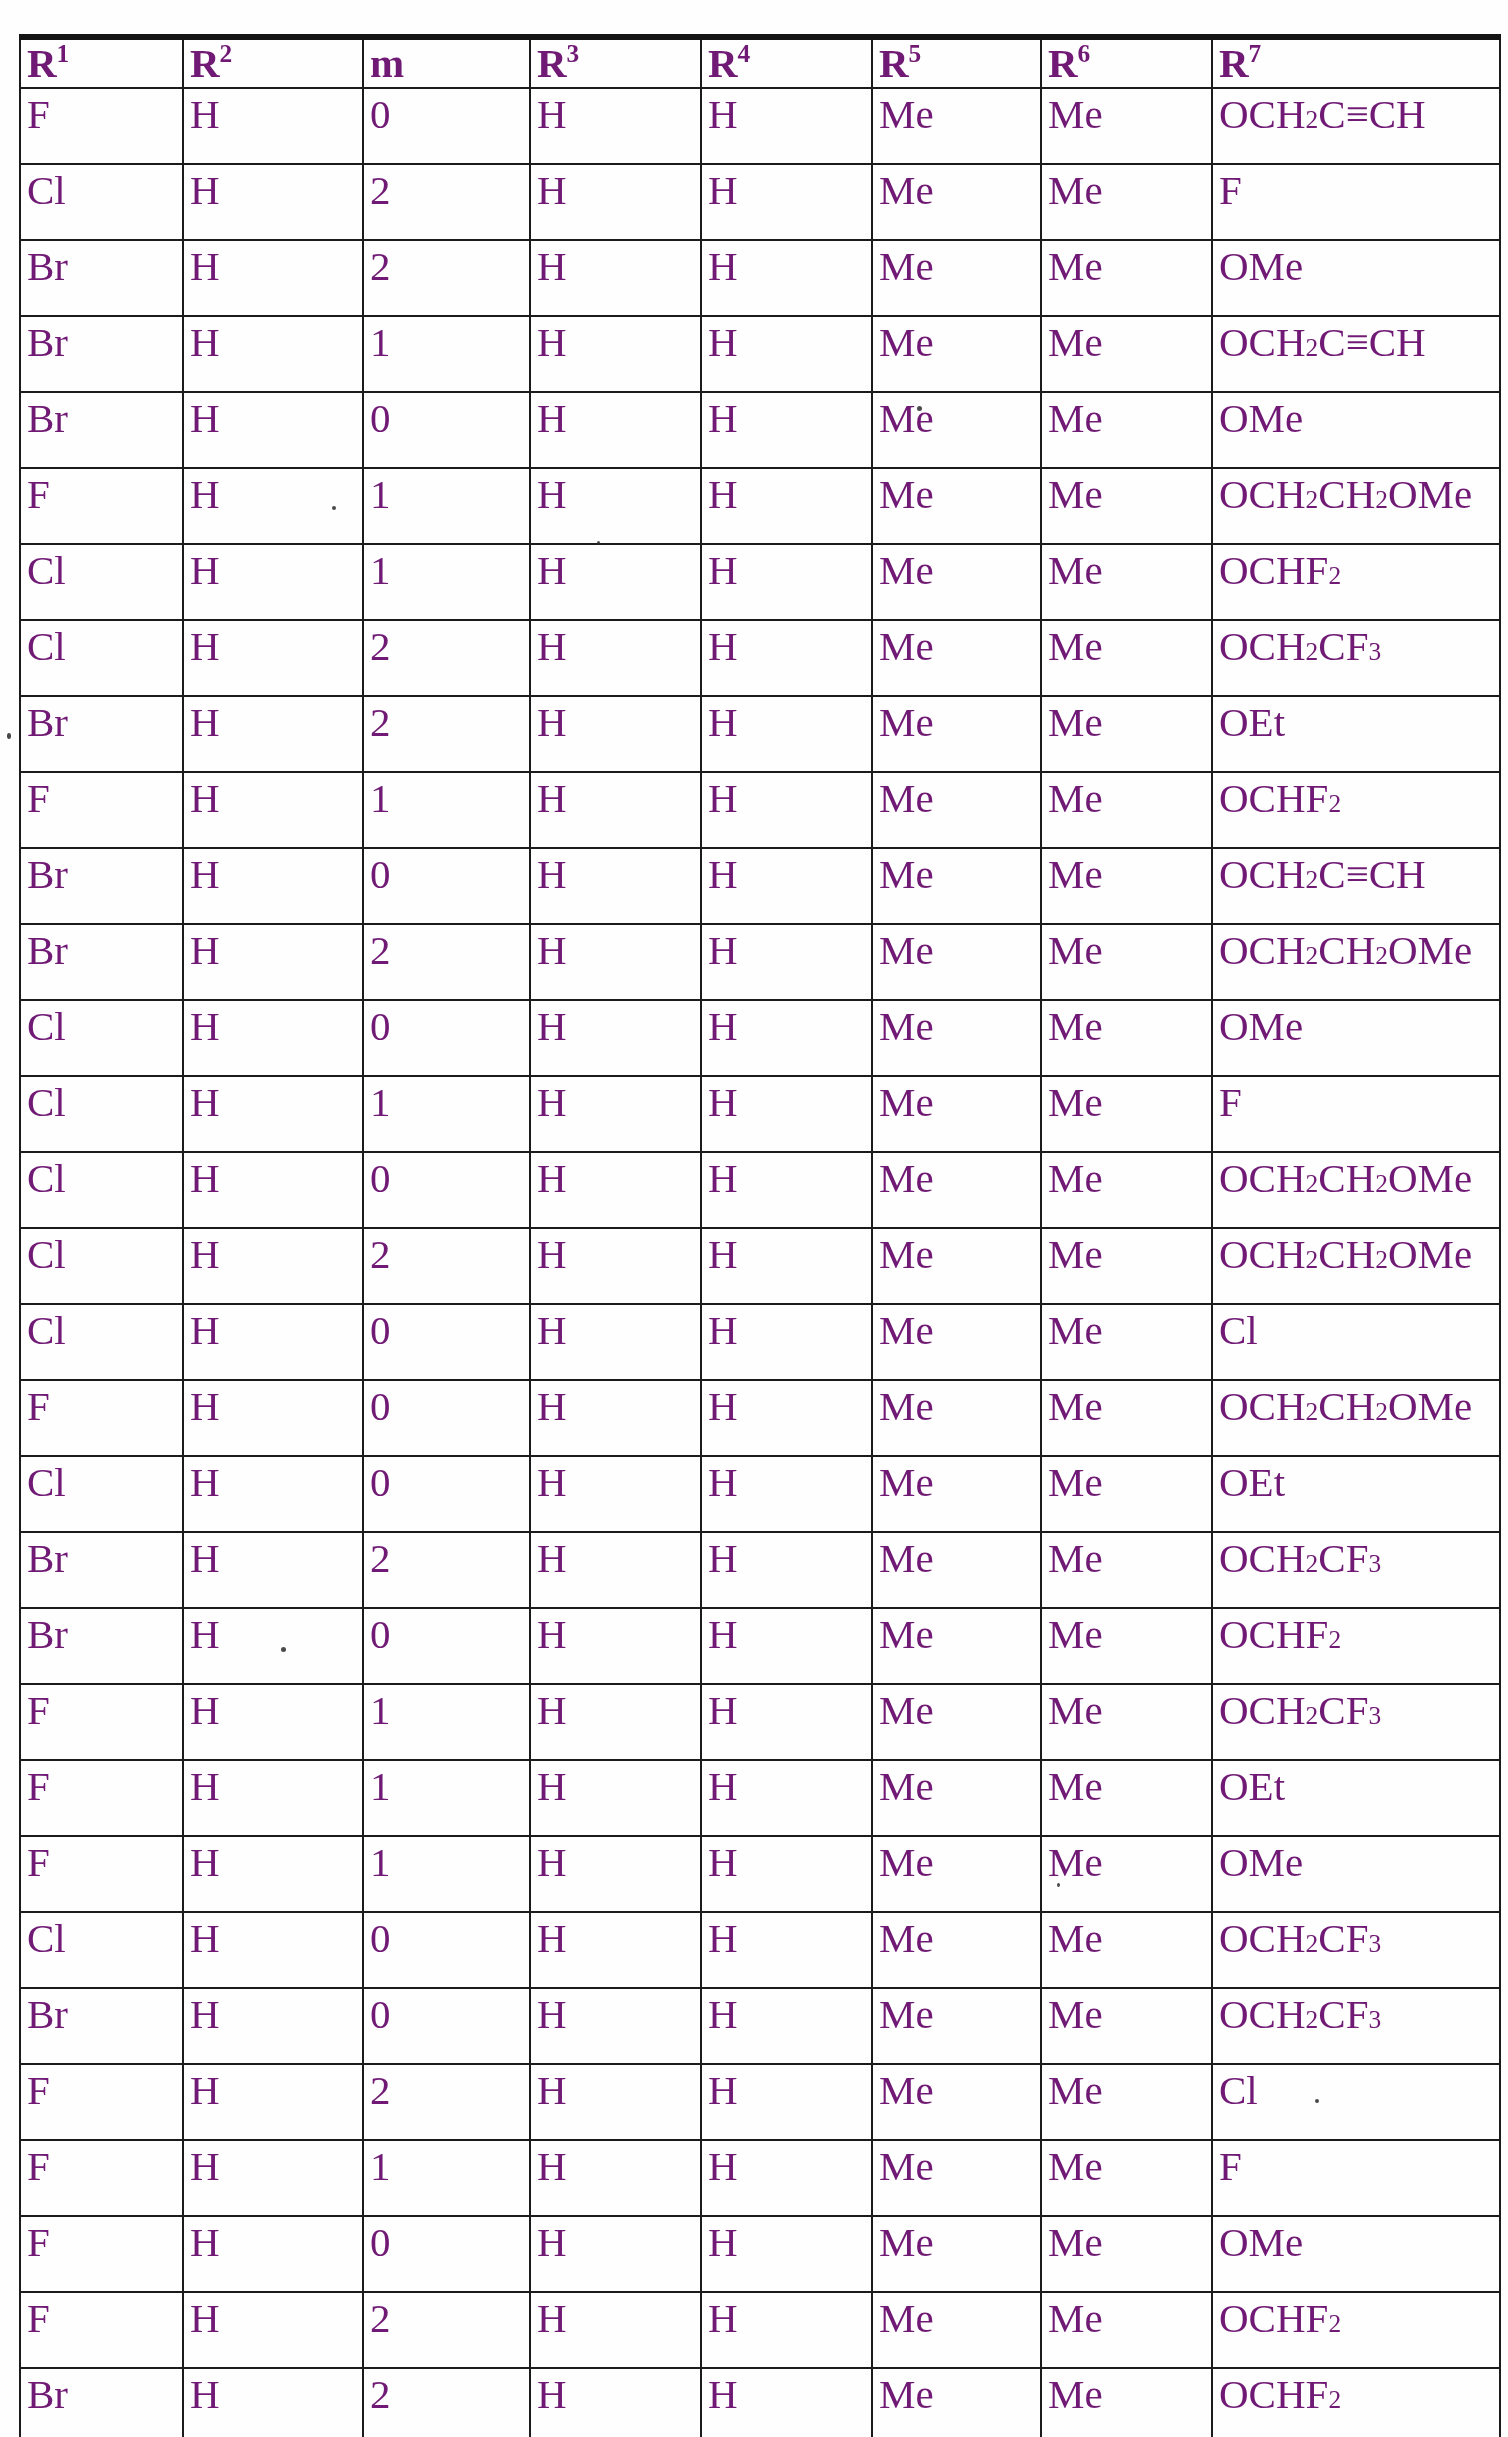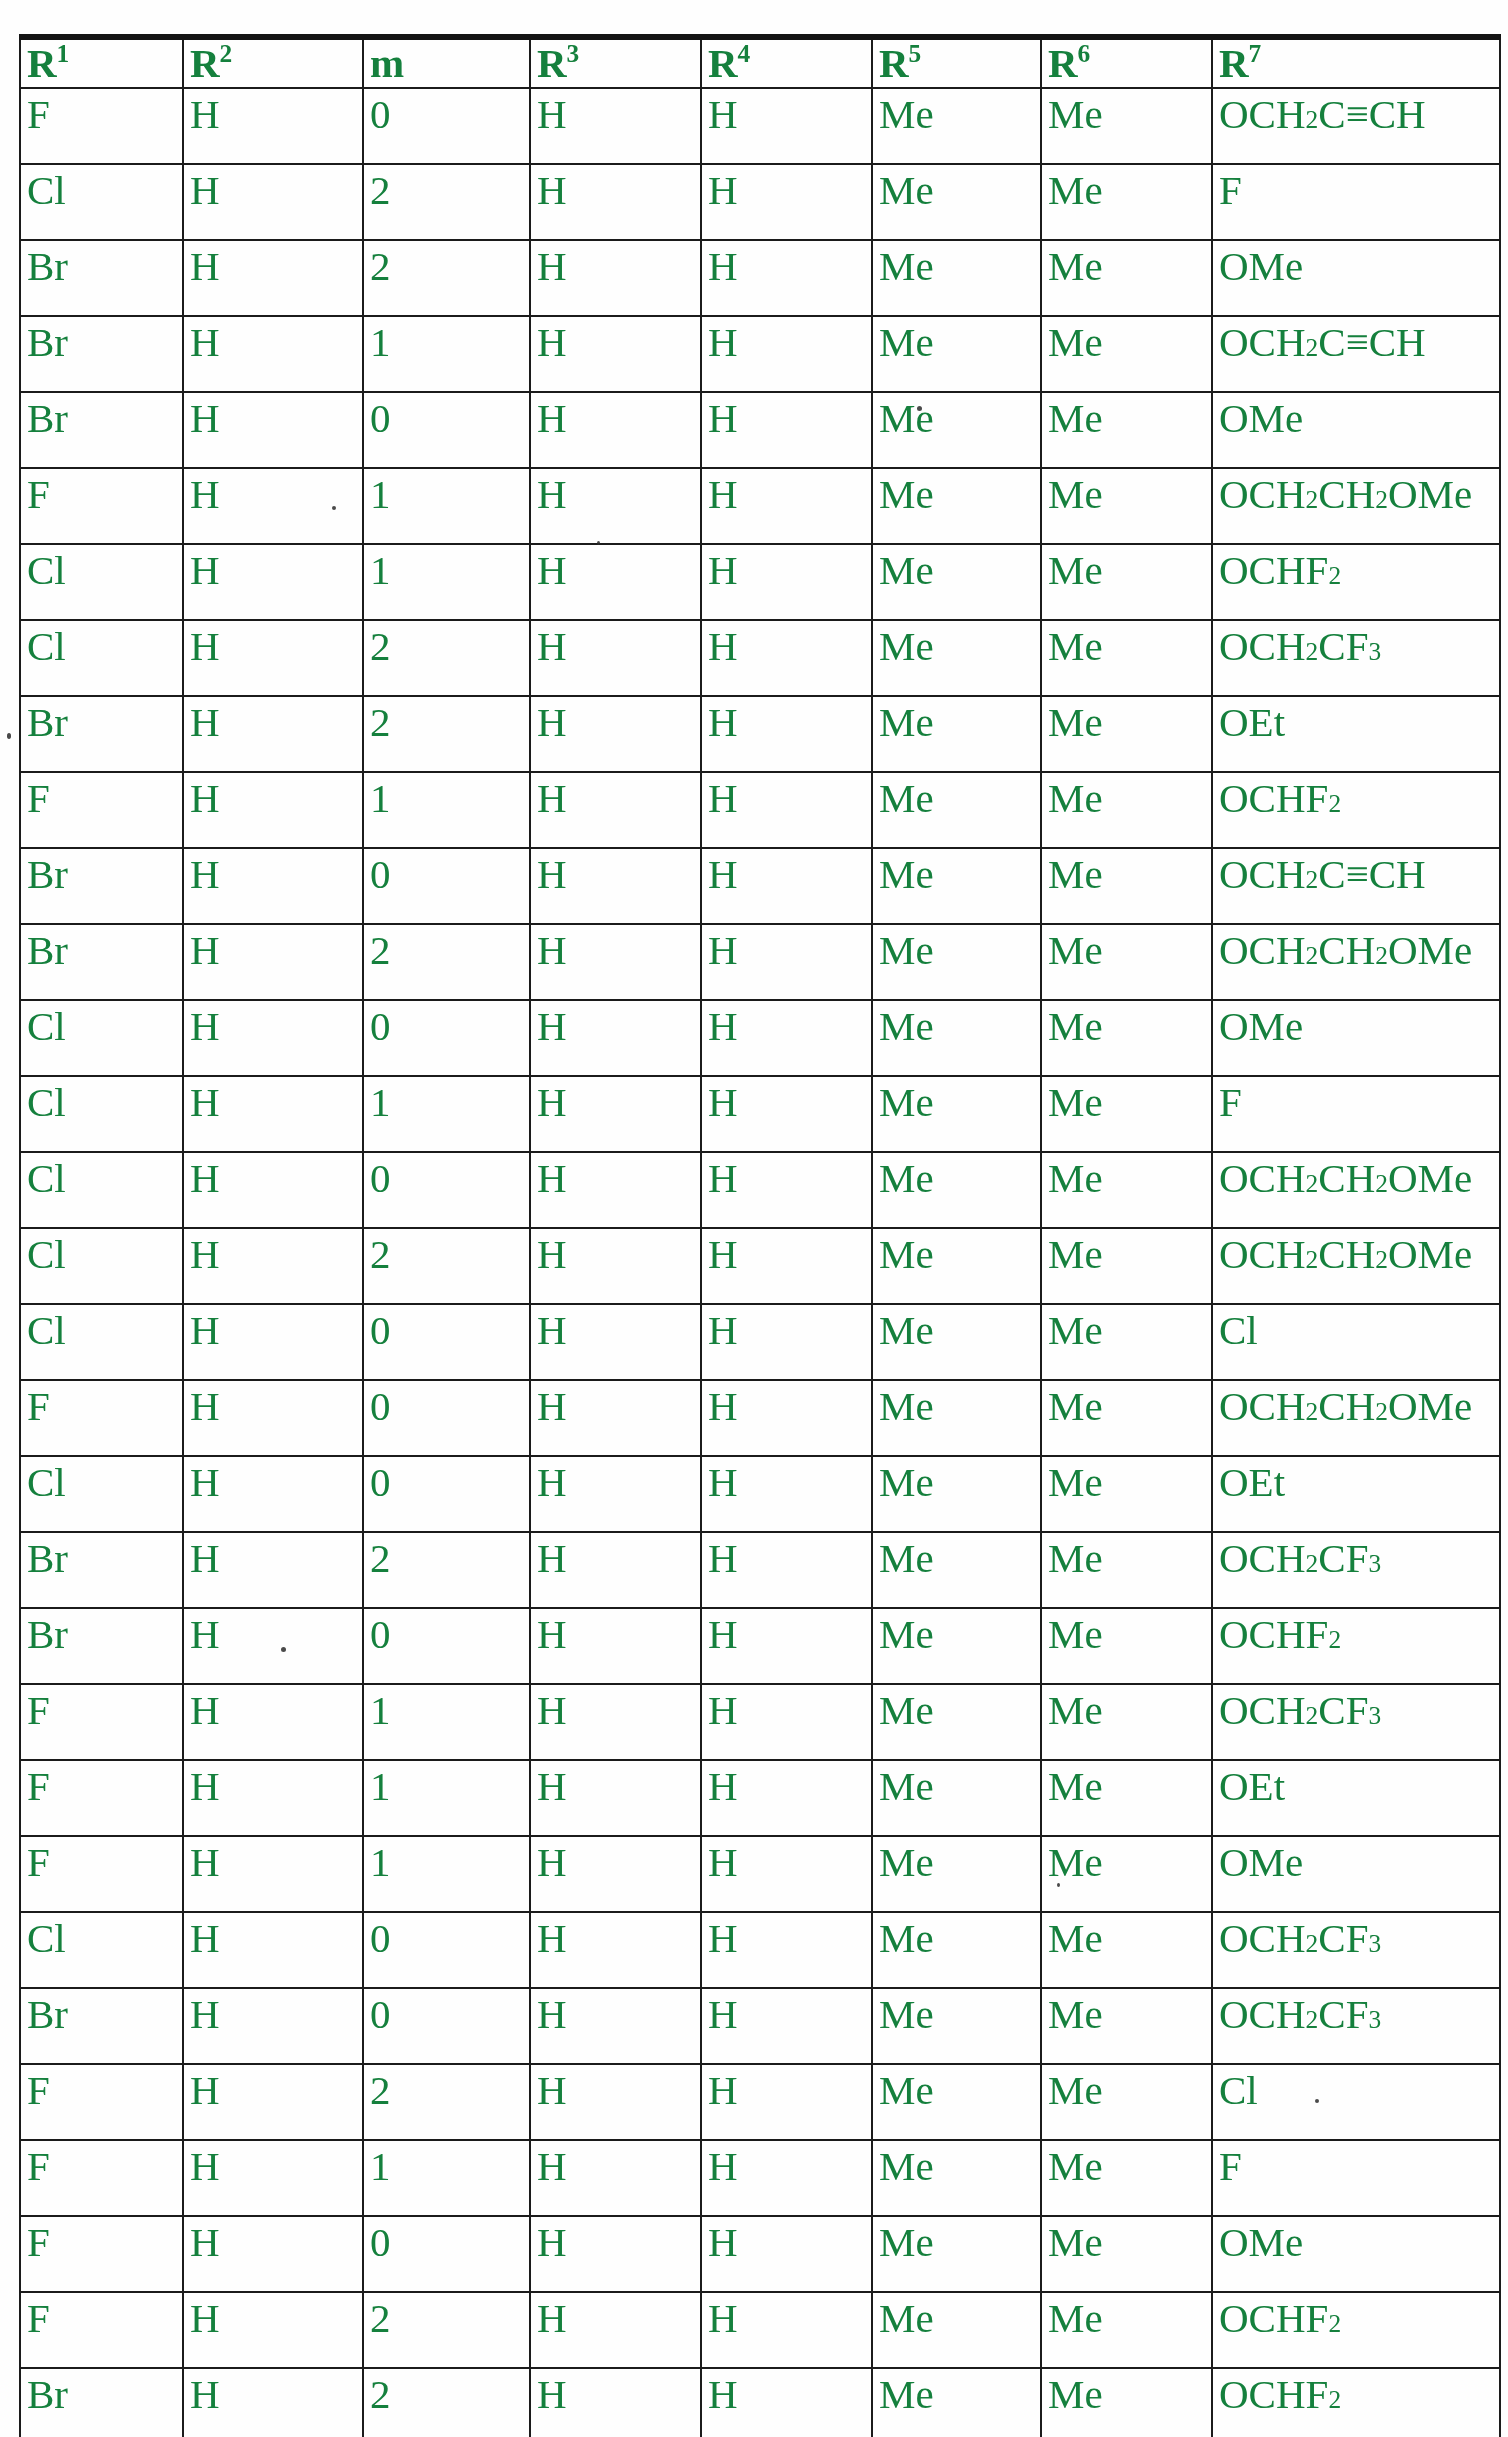--- a/index.html
+++ b/index.html
@@ -7,21 +7,21 @@
     padding: 0;
     background: #ffffff;
   }
   #page {
     position: relative;
     width: 1508px;
     height: 2438px;
     background: #fefefe;
     overflow: hidden;
     font-family: "Liberation Serif", "DejaVu Serif", serif;
-    color: #15803d;
+    color: #701a75;
   }
   table.subst-table {
     position: absolute;
     left: 19px;
     top: 34px;
     width: 1479px;
     border-collapse: collapse;
     table-layout: fixed;
   }
   table.subst-table th,

